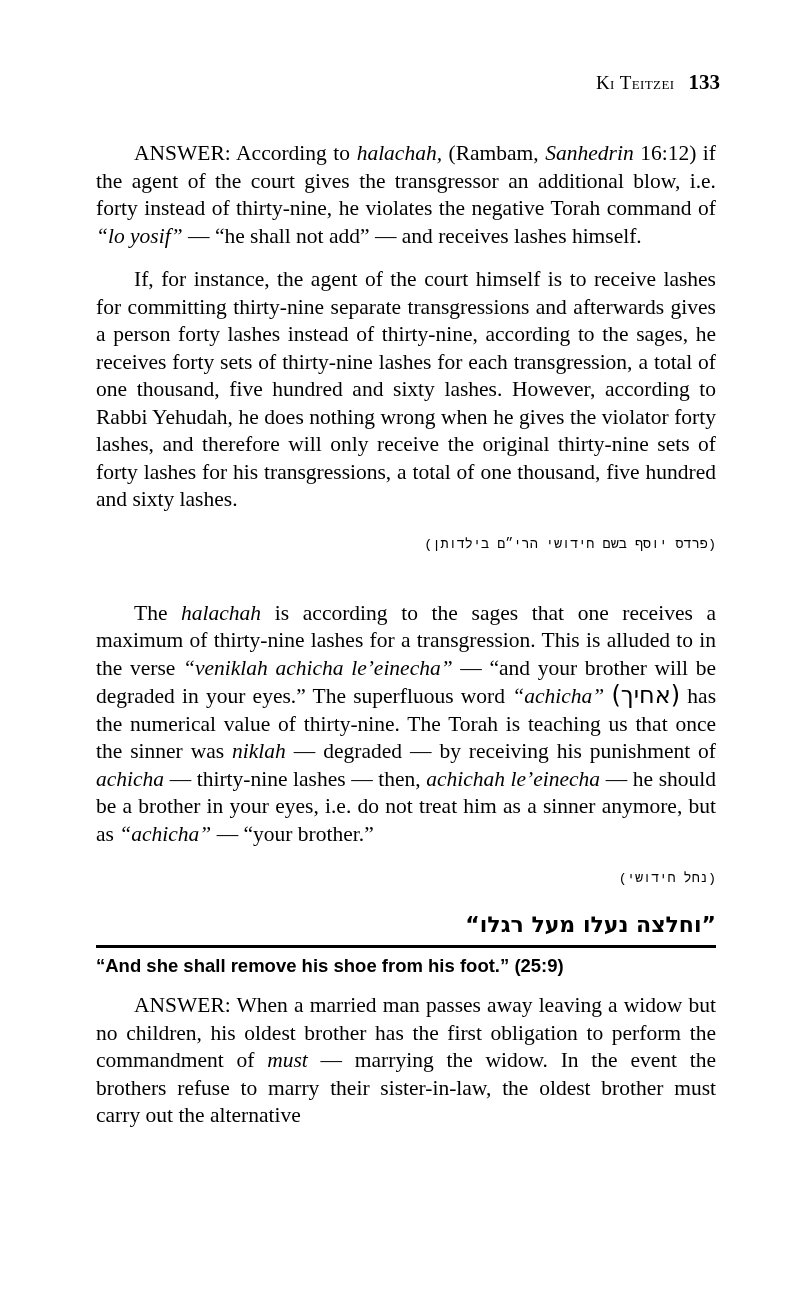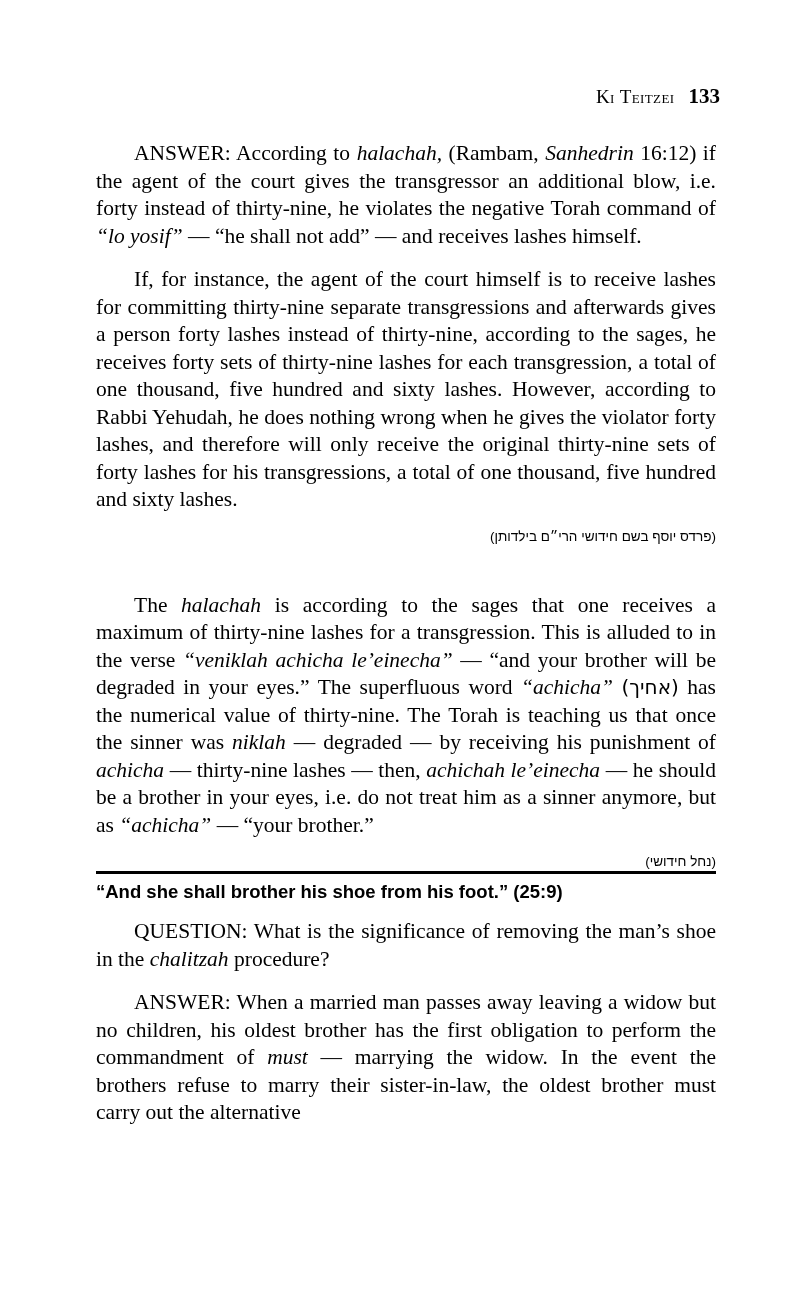--- a/index.html
+++ b/index.html
@@ -17,21 +17,21 @@
   }
   .page {
     position: relative;
     width: 800px;
     height: 1300px;
     box-sizing: border-box;
     padding: 0;
   }
   .header {
     position: absolute;
-    top: 84px;
+    top: 70px;
     right: 80px;
     text-align: right;
     font-family: "Liberation Serif", serif;
     white-space: nowrap;
   }
   .header .parsha {
     font-variant: small-caps;
     font-size: 19px;
     letter-spacing: 0.4px;
   }
@@ -55,22 +55,22 @@
     text-indent: 38px;
   }
   p.body + p.body {
     margin-top: 16px;
   }
   .src {
     text-align: right;
     font-size: 13.5px;
     line-height: 18px;
     direction: rtl;
-    margin-top: 14px;
-    font-family: Liberation Sans, sans-serif;
+    margin-top: 22px;
+    font-family: Liberation Mono, monospace;
   }
   .gap-lg { height: 46px; }
   .heb-head {
     text-align: right;
     direction: rtl;
     font-size: 22px;
     font-weight: bold;
     font-family: "DejaVu Sans", sans-serif;
     margin-top: 24px;
     margin-bottom: 8px;
@@ -85,21 +85,21 @@
     font-weight: bold;
     font-size: 18.5px;
     line-height: 24px;
     margin-bottom: 14px;
   }
   i, em { font-style: italic; }
   .heb-inline {
     font-family: "DejaVu Sans", sans-serif;
     direction: rtl;
     unicode-bidi: embed;
-    font-size: 20px;
+    font-size: 24px;
   }
 </style>
 </head>
 <body>
 
 <div class="page">
 
   <div class="header">
     <span class="parsha">Ki Teitzei</span><span class="pagenum">133</span>
   </div>
@@ -111,23 +111,23 @@
     <p class="body">If, for instance, the agent of the court himself is to receive lashes for committing thirty-nine separate transgressions and afterwards gives a person forty lashes instead of thirty-nine, according to the sages, he receives forty sets of thirty-nine lashes for each transgression, a total of one thousand, five hundred and sixty lashes. However, according to Rabbi Yehudah, he does nothing wrong when he gives the violator forty lashes, and therefore will only receive the original thirty-nine sets of forty lashes for his transgressions, a total of one thousand, five hundred and sixty lashes.</p>
 
     <div class="src">(פרדס יוסף בשם חידושי הרי״ם בילדותן)</div>
 
     <div class="gap-lg"></div>
 
     <p class="body">The <i>halachah</i> is according to the sages that one receives a maximum of thirty-nine lashes for a transgression. This is alluded to in the verse <i>“veniklah achicha le’einecha”</i> — “and your brother will be degraded in your eyes.” The superfluous word <i>“achicha”</i> <span class="heb-inline">(אחיך)</span> has the numerical value of thirty-nine. The Torah is teaching us that once the sinner was <i>niklah</i> — degraded — by receiving his punishment of <i>achicha</i> — thirty-nine lashes — then, <i>achichah le’einecha</i> — he should be a brother in your eyes, i.e. do not treat him as a sinner anymore, but as <i>“achicha”</i> — “your brother.”</p>
 
     <div class="src">(נחל חידושי)</div>
 
+    <div class="heb-head">”וחלצה נעלו מעל רגלו“</div>
 
     <div class="rule"></div>
 
-    <div class="eng-head">“And she shall brother his shoe from his foot.” (25:9)</div>
+    <div class="eng-head">“And she shall remove his shoe from his foot.” (25:9)</div>
 
-    <p class="body">QUESTION: What is the significance of removing the man’s shoe in the <i>chalitzah</i> procedure?</p>
 
     <p class="body">ANSWER: When a married man passes away leaving a widow but no children, his oldest brother has the first obligation to perform the commandment of <i>must</i> — marrying the widow. In the event the brothers refuse to marry their sister-in-law, the oldest brother must carry out the alternative</p>
 
   </div>
 </div>
 
 </body></html>

